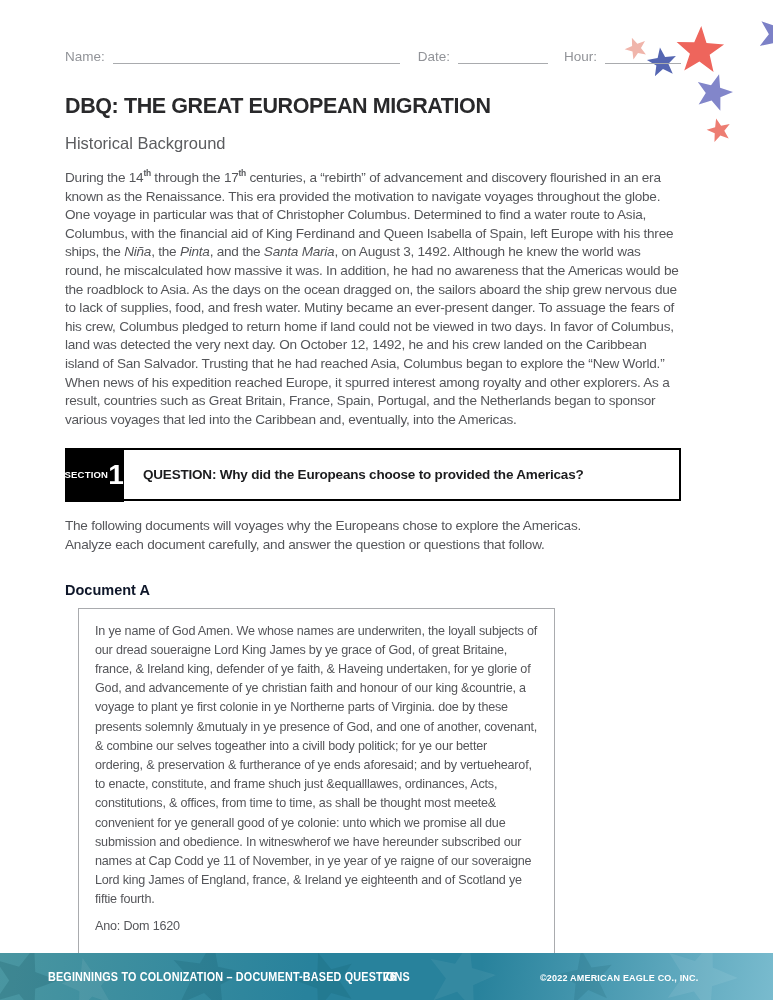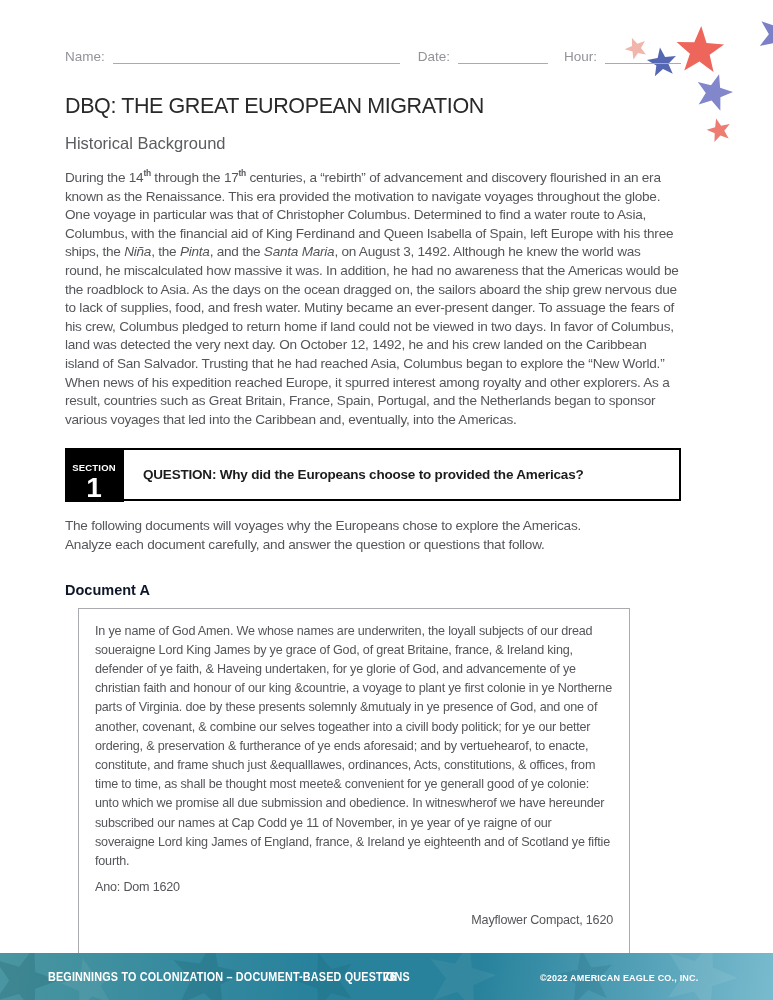--- a/index.html
+++ b/index.html
@@ -10,35 +10,35 @@
     -webkit-font-smoothing:antialiased;
   }
   .content{position:absolute;left:65px;top:0;width:616px;}
   
   .header-row{display:flex;align-items:flex-end;margin-top:48px;font-size:13.5px;color:#919398;}
   .fill-line{border-bottom:1.4px solid #a9abae;height:15px;}
   .name-line{flex:1;margin:0 18px 0 8px;}
   .date-line{width:90px;margin:0 16px 0 8px;}
   .hour-line{width:76px;margin-left:8px;}
   
-  h1{margin:30px 0 0;font-size:21.5px;letter-spacing:-0.4px;font-weight:400;color:#29292b;}
+  h1{margin:30px 0 0;font-size:21.5px;letter-spacing:-0.4px;font-weight:700;color:#29292b;}
   h2{margin:15px 0 0;font-size:16.5px;font-weight:400;color:#5b5c5f;}
   p.body{margin:16px 0 0;font-size:13.6px;line-height:18.6px;letter-spacing:-0.25px;color:#55565a;}
   sup{font-size:0.62em;line-height:0;font-weight:bold;}
   
   .section-bar{margin-top:19px;border:2.5px solid #000;height:49px;position:relative;display:flex;align-items:center;}
   .section-badge{position:absolute;left:-2.5px;top:-2.5px;bottom:-2.5px;width:59px;background:#000;color:#fff;
-    display:flex;flex-direction:column;align-items:center;justify-content:flex-end;}
+    display:flex;flex-direction:row;align-items:center;justify-content:flex-start;}
   .section-badge .s-lbl{font-size:9.5px;font-weight:700;letter-spacing:0.2px;line-height:1;}
   .section-badge .s-num{font-size:28px;font-weight:700;line-height:1;margin-top:1px;}
   .section-q{margin-left:76px;font-weight:700;font-size:13.5px;letter-spacing:-0.2px;color:#1c1c1e;}
   p.instructions{white-space:pre-line;}
   h3{margin:27px 0 0;font-size:14.5px;font-weight:700;color:#0f172a;}
   
-  .doc-box{margin:10px 0 0 13px;width:552px;box-sizing:border-box;border:1.4px solid #a9abae;
+  .doc-box{margin:10px 0 0 13px;width:477px;box-sizing:border-box;border:1.4px solid #a9abae;
     padding:13px 16px 26px 16px;}
   .doc-box p{margin:0;font-size:12.6px;line-height:19.2px;letter-spacing:-0.2px;color:#55565a;}
   .doc-box .dateline{margin-top:7px;}
   .doc-box .cite{text-align:right;margin-top:14px;}
   
   .corner-stars{position:absolute;left:0;top:0;width:773px;height:170px;pointer-events:none;}
   
   .footer{position:absolute;left:0;bottom:0;width:773px;height:47px;overflow:hidden;
     background:linear-gradient(98deg,#4a96a1 0%,#28829c 40%,#2d86a1 62%,#79bbce 100%);}
   .footer span{position:absolute;top:50%;color:#ffffff;font-weight:700;white-space:nowrap;z-index:1;}

